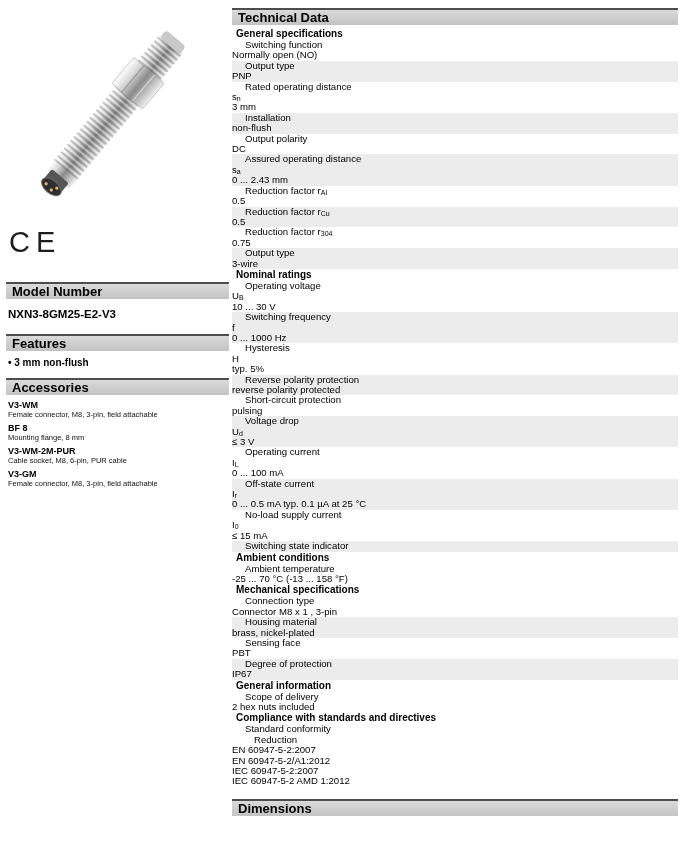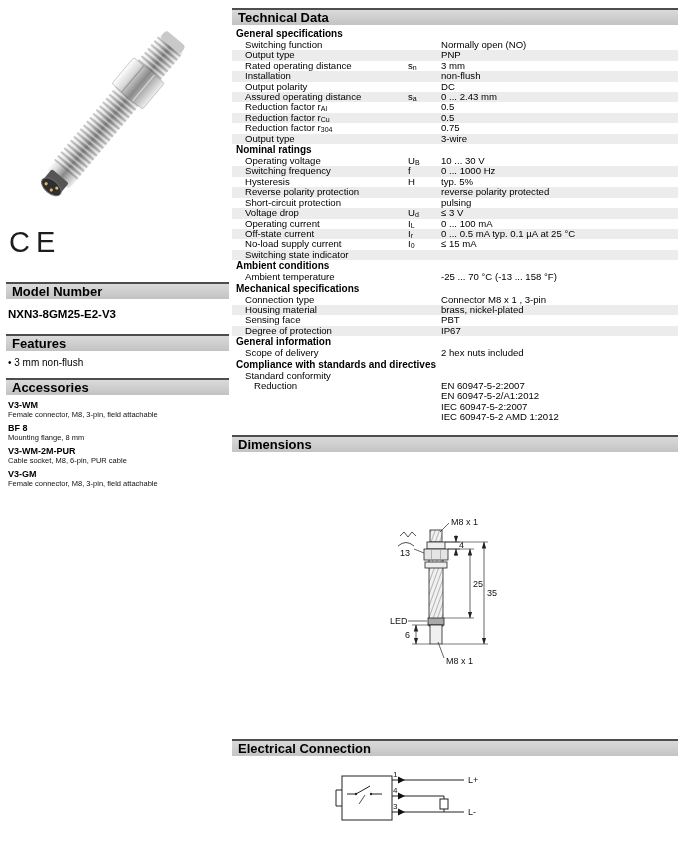--- a/index.html
+++ b/index.html
@@ -15,31 +15,31 @@
     height:17px; padding-left:6px; color:#000;
   }
 
   
   .left-col { position:absolute; left:6px; top:8px; width:223px; }
   .photo { width:214px; height:206px; margin-left:2px; }
   .ce { margin:10px 0 0 3px; font-size:29px; letter-spacing:6px; color:#1d1d1d; height:36px; line-height:36px; }
   .model-bar { margin-top:22px; }
   .model-value { margin:9px 0 13px 2px; font-size:11.5px; font-weight:bold; line-height:13px; }
   .features-list { margin:6px 0 9px 2px; list-style:none; }
-  .features-list li { font-size:10px; font-weight:normal; line-height:12px; }
+  .features-list li { font-size:10px; font-weight:bold; line-height:12px; }
   .features-list li::before { content:"•  "; }
   .acc-list { margin:5px 0 0 2px; }
   .acc-name { font-size:9px; font-weight:bold; line-height:10px; margin-top:4px; }
   .acc-desc { font-size:7.5px; line-height:9px; color:#111; }
 
   
   .right-col { position:absolute; left:232px; top:8px; width:446px; }
   .tech-table { margin-top:3px; width:100%; }
   .sec-title { font-weight:bold; font-size:10px; line-height:12px; padding-left:4px; }
-  .trow { display:flex; font-size:9.6px; line-height:10.4px; }
+  .trow { display:flex; font-size:9.6px; line-height:10.4px;flex-direction:column; }
   .trow.alt { background:#ececec; }
   .c-label { width:176px; padding-left:13px; }
   .c-label.ind { padding-left:22px; }
   .c-sym { width:33px; }
   .c-val { flex:1; }
   sub { font-size:7px; line-height:0; vertical-align:-1px; }
 
   .dim-bar { margin-top:12px; }
   .dim-wrap { position:relative; height:287px; }
   .dim-wrap svg { position:absolute; left:152px; top:54px; }

